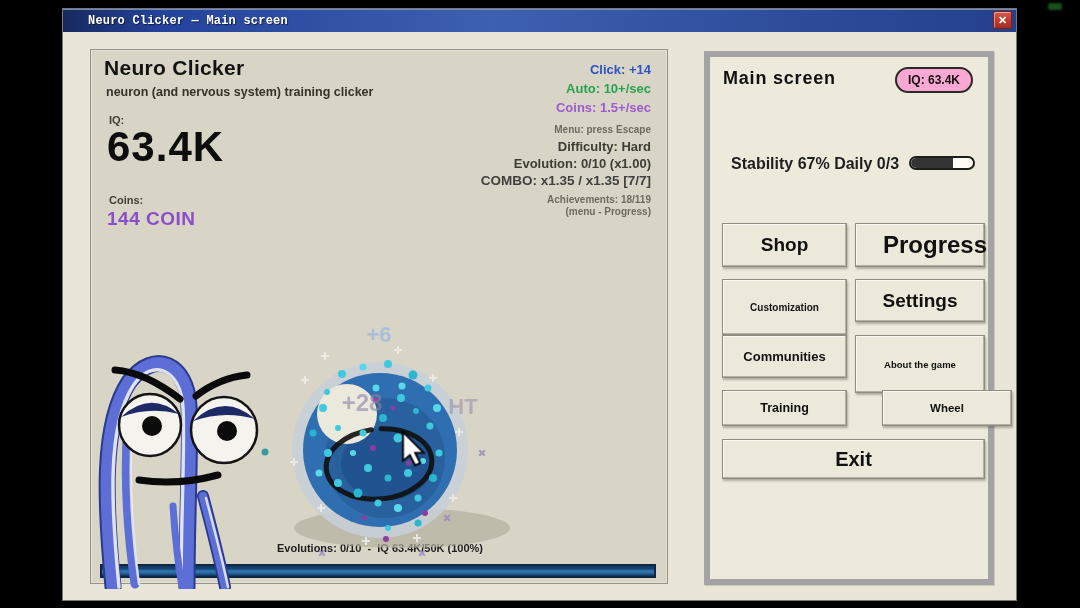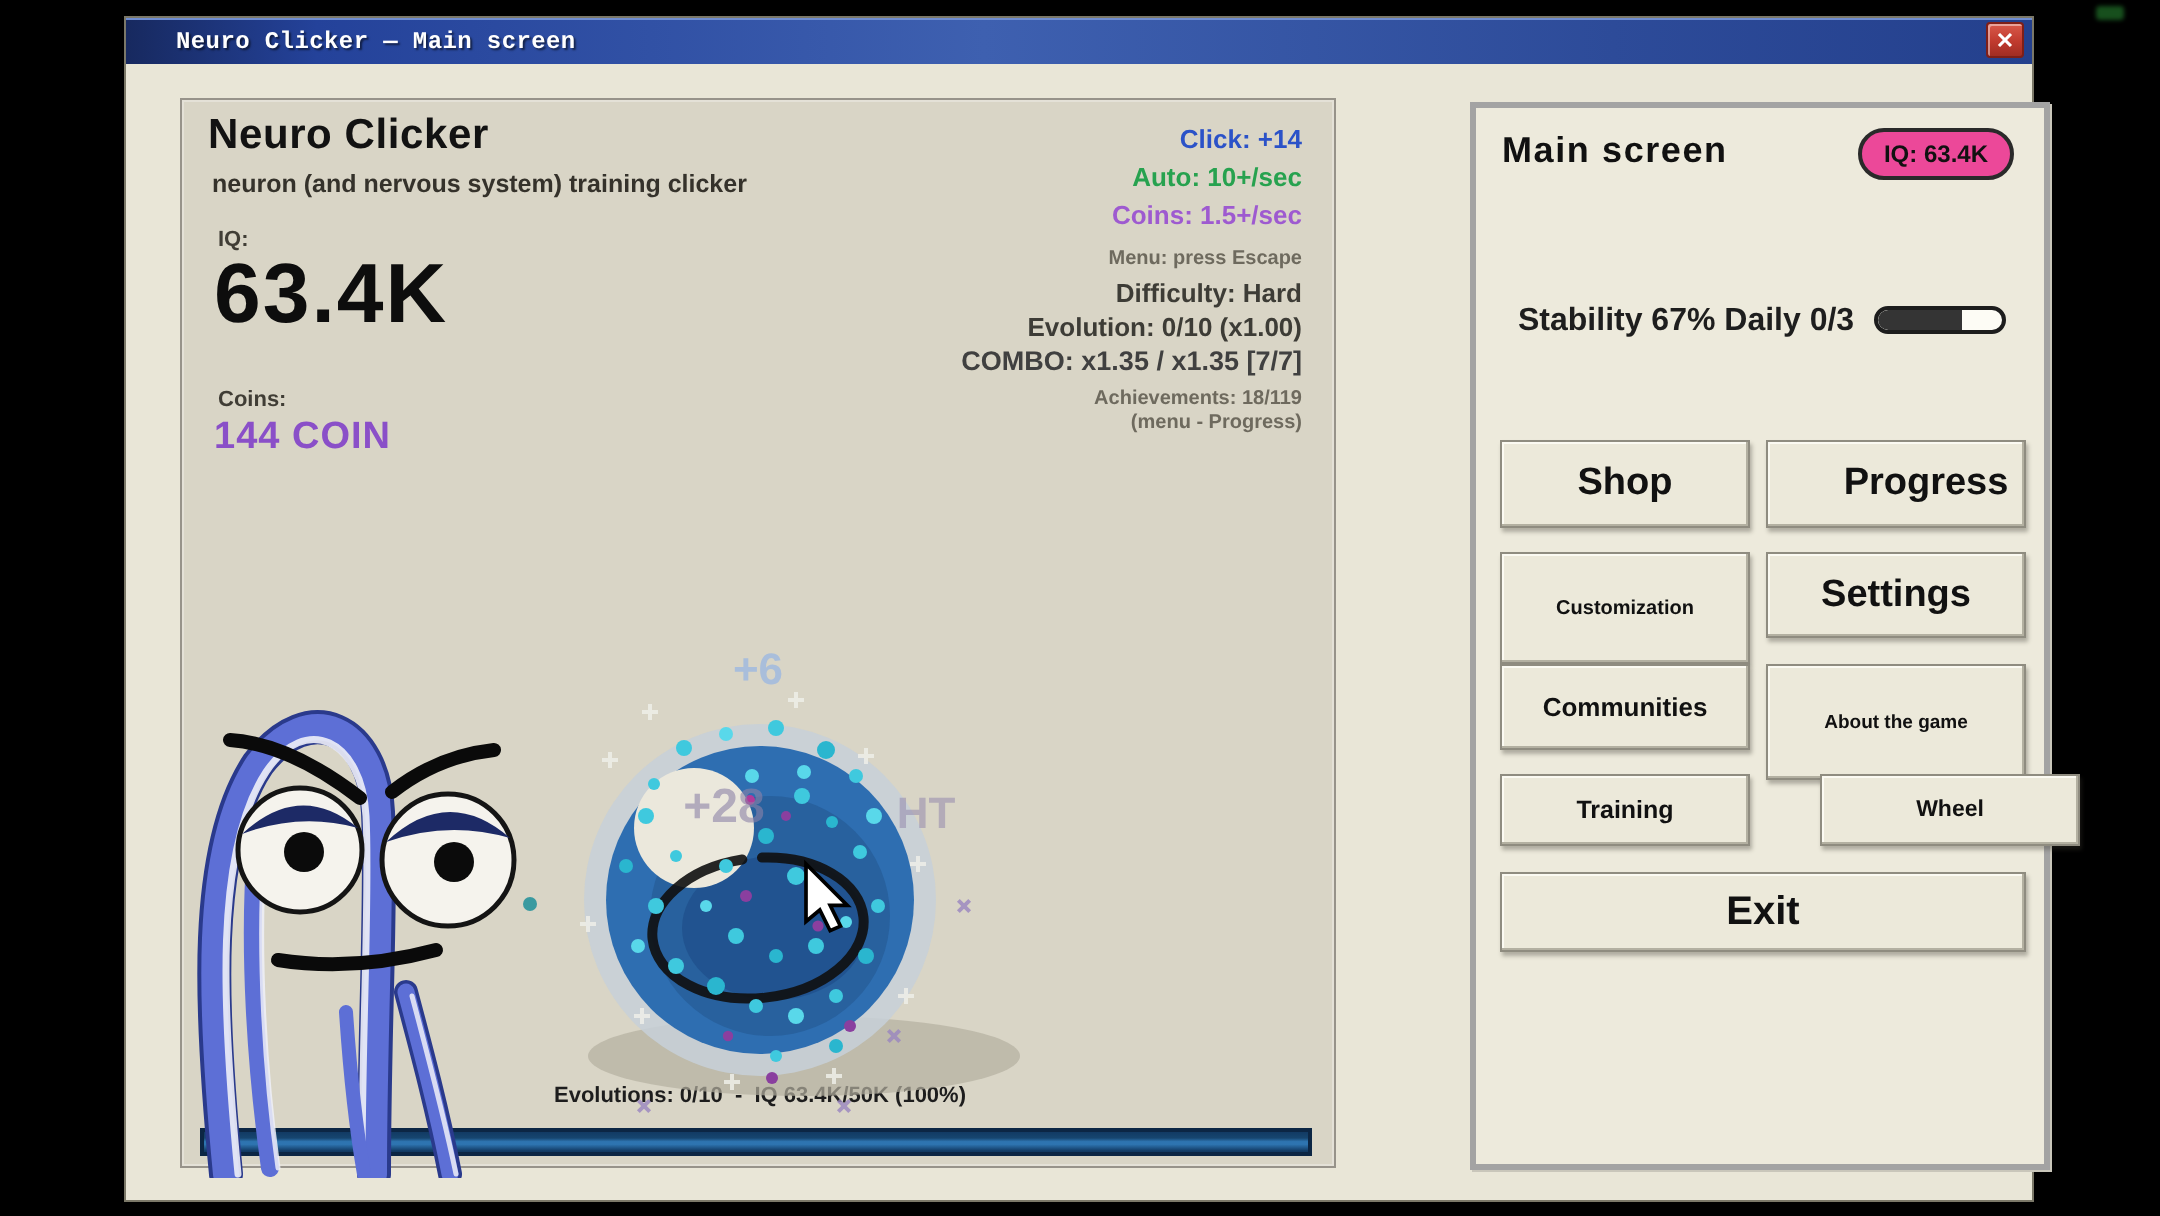--- a/index.html
+++ b/index.html
@@ -47,35 +47,35 @@
   .char-svg   { position:absolute; left:-4px; top:304px; width:190px; height:235px; z-index:3; }
   .neuron-svg { position:absolute; left:176px; top:262px; width:280px; height:255px; z-index:2; }
 
   .evo-caption { position:absolute; left:0; top:492px; width:578px; text-align:center;
                  font-size:11px; font-weight:bold; color:#1d1d1d; white-space:pre; z-index:1; }
   .evo-bar { position:absolute; left:9px; top:514px; width:556px; height:14px;
              border:2px solid #0c2644; background:#d9d5c6; z-index:1; }
   .evo-fill { height:100%; background:linear-gradient(180deg,#123a63 0%,#16456f 30%,#2e74b0 48%,#2e74b0 62%,#123a63 95%); }
 
   
-  .menu-panel { position:absolute; left:672px; top:42px; width:290px; height:534px;
-                background:#edeadc; border:3px solid #a3a3a3; box-shadow:1px 1px 0 #c9c6ba; }
+  .menu-panel { position:absolute; left:641px; top:42px; width:290px; height:534px;
+                background:#edeadc; border:6px solid #a3a3a3; box-shadow:1px 1px 0 #c9c6ba; }
   .menu-title { position:absolute; left:13px; top:11px; font-size:18px; font-weight:bold; color:#111; letter-spacing:.8px; }
   .iq-badge { position:absolute; right:15px; top:10px; padding:4px 11px; border:2px solid #2a2a2a;
-              border-radius:14px; font-size:12px; font-weight:bold; color:#111; background:#ec4899; }
+              border-radius:14px; font-size:12px; font-weight:bold; color:#111; background:#f9a8d4; }
   .stability-label { position:absolute; left:21px; top:98px; font-size:16px; font-weight:bold; color:#1e1e1e;text-align:center; }
   .stability-bar { position:absolute; left:199px; top:99px; width:66px; height:14px;
                    border:2px solid #1d1d1d; border-radius:8px; background:#fdfcf5; overflow:hidden; }
   .stability-fill { height:100%; background:#343434; border-radius:5px 0 0 5px; }
 
   .btn { position:absolute; display:flex; align-items:center; justify-content:center;
          background:#ece9da; border:1px solid #8f8c80; color:#111; font-weight:bold; cursor:default;
          box-shadow:inset -1px -1px 0 #b3b0a1, inset 1px 1px 0 #fbfaf2, 1px 2px 2px rgba(60,58,48,.35); }
   .b-shop          { left:12px;  top:166px; width:125px; height:44px; font-size:19px; }
-  .b-progress      { left:145px; top:166px; width:130px; height:44px; font-size:19px;padding-left:30px; }
+  .b-progress      { left:145px; top:166px; width:130px; height:44px; font-size:24px;padding-left:30px; }
   .b-customization { left:12px;  top:222px; width:125px; height:56px; font-size:10px; }
   .b-settings      { left:145px; top:222px; width:130px; height:43px; font-size:19px; }
   .b-communities   { left:12px;  top:278px; width:125px; height:43px; font-size:13px; }
   .b-about         { left:145px; top:278px; width:130px; height:58px; font-size:9.5px; }
   .b-training      { left:12px;  top:333px; width:125px; height:36px; font-size:12.5px; }
   .b-wheel         { left:145px; top:333px; width:130px; height:36px; font-size:11.5px;margin-left:27px; }
   .b-exit          { left:12px;  top:382px; width:263px; height:40px; font-size:20px; }
 
   .watermark { position:absolute; right:18px; top:3px; width:14px; height:7px;
                background:#2e9e3a; opacity:.5; border-radius:2px; filter:blur(1px); }

